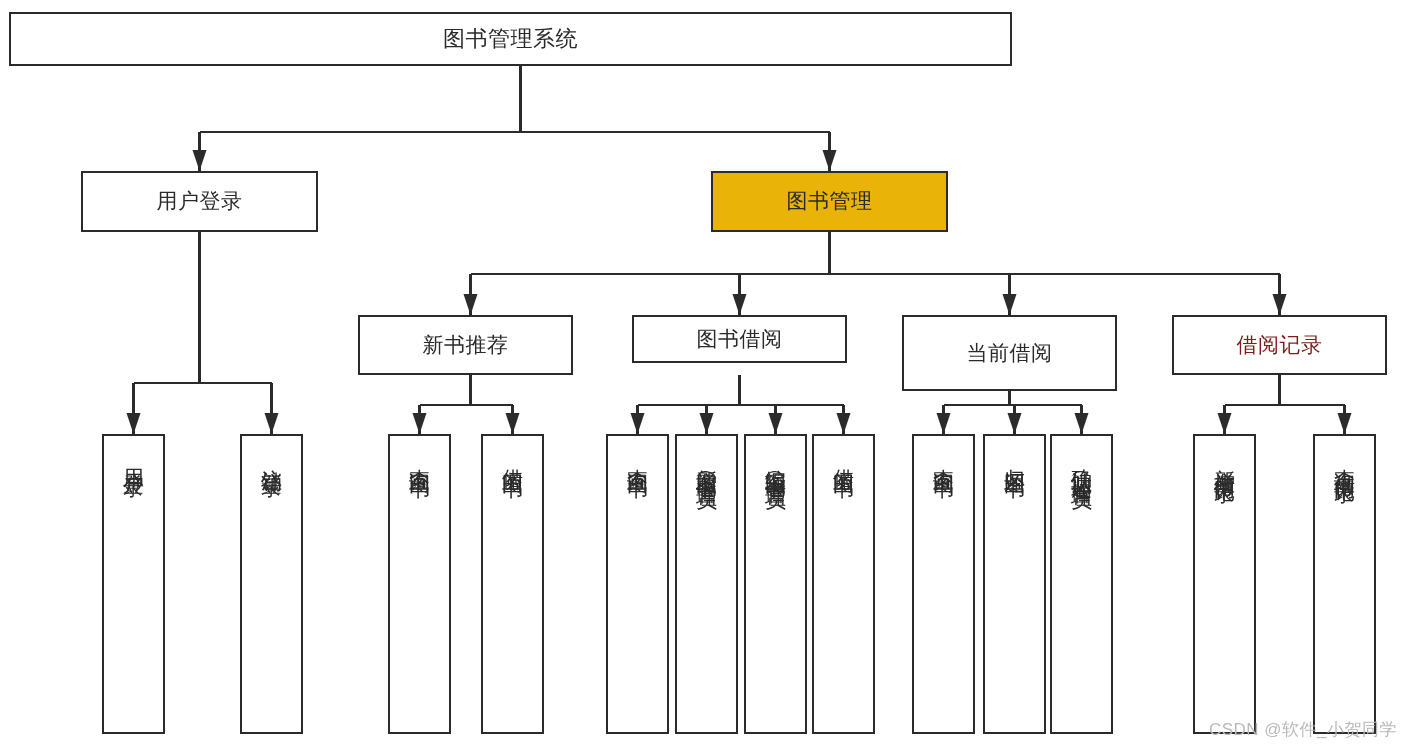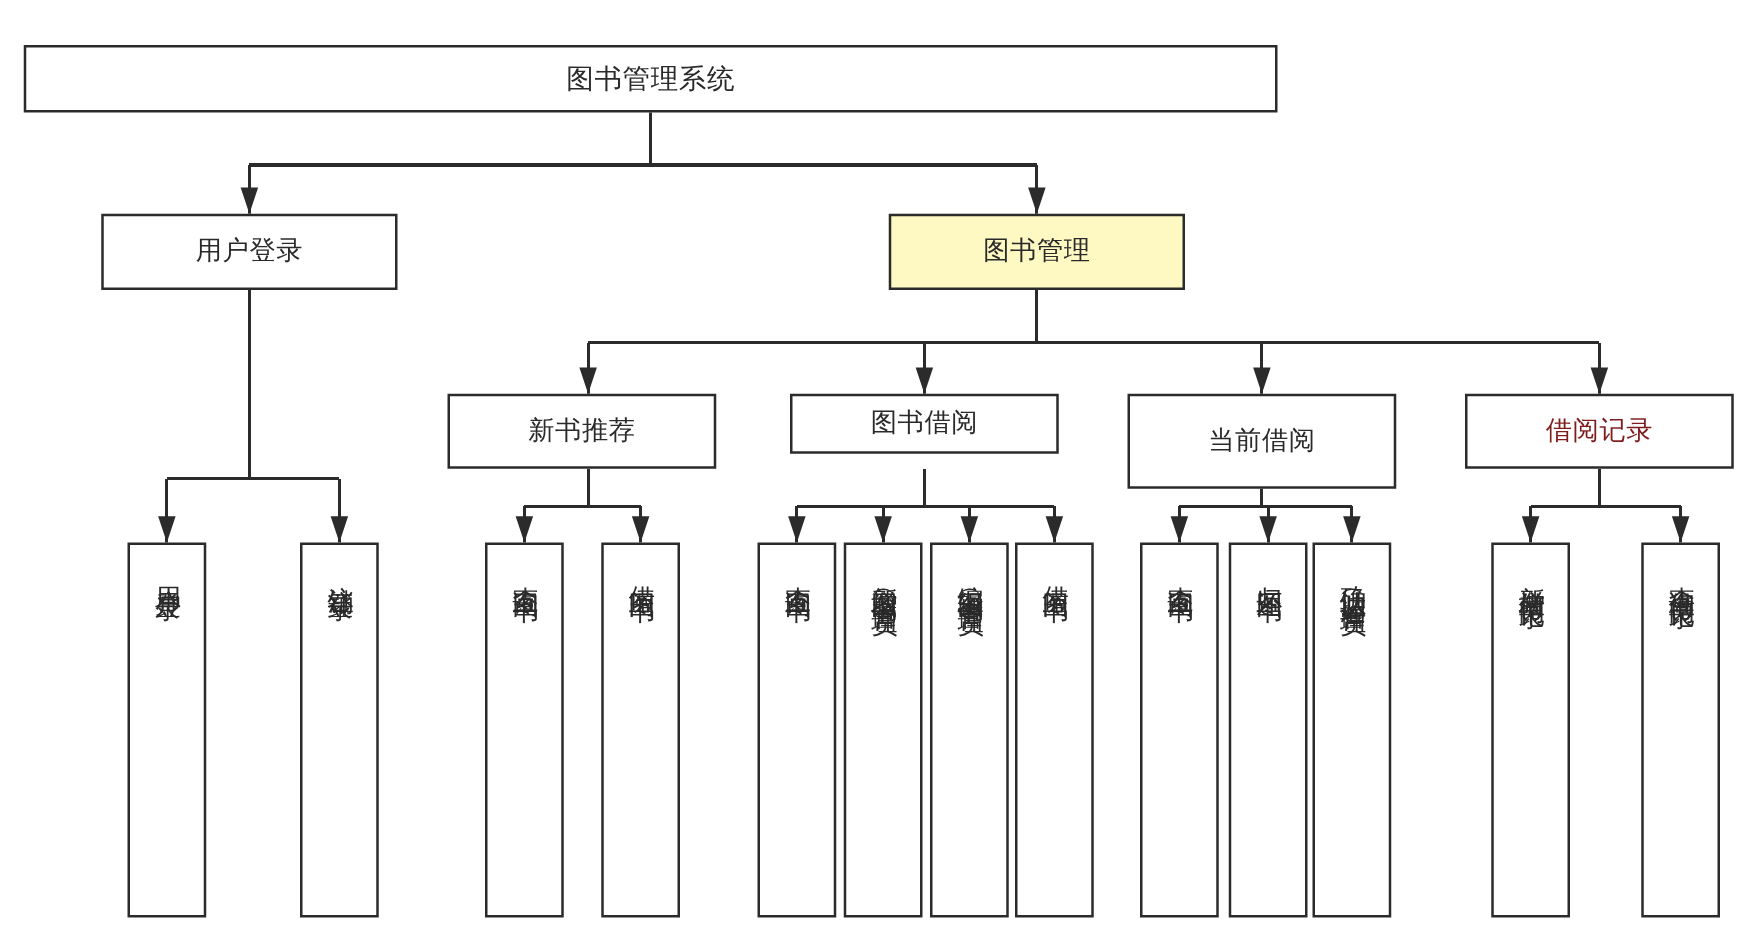--- a/index.html
+++ b/index.html
@@ -127,27 +127,27 @@
       <line x1="1081.5" y1="405" x2="1081.5" y2="434" stroke="#2b2b2b" stroke-width="2.5" shape-rendering="crispEdges"></line>
       <polygon points="1074.5,413 1088.5,413 1081.5,434" fill="#2b2b2b"></polygon>
       <line x1="1279.5" y1="375" x2="1279.5" y2="405" stroke="#2b2b2b" stroke-width="2.5" shape-rendering="crispEdges"></line>
       <line x1="1224.5" y1="405" x2="1344.5" y2="405" stroke="#2b2b2b" stroke-width="2.5" shape-rendering="crispEdges"></line>
       <line x1="1224.5" y1="405" x2="1224.5" y2="434" stroke="#2b2b2b" stroke-width="2.5" shape-rendering="crispEdges"></line>
       <polygon points="1217.5,413 1231.5,413 1224.5,434" fill="#2b2b2b"></polygon>
       <line x1="1344.5" y1="405" x2="1344.5" y2="434" stroke="#2b2b2b" stroke-width="2.5" shape-rendering="crispEdges"></line>
       <polygon points="1337.5,413 1351.5,413 1344.5,434" fill="#2b2b2b"></polygon>
     </svg>
   <div id="node-layer">
-      <div class="node horiz root" style="left: 19px; top: 12px; width: 1003px; height: 54px; border-color: rgb(43, 43, 43); background: rgb(255, 255, 255); color: rgb(42, 42, 42); margin-top: 24px;">
+      <div class="node horiz root" style="left: 9px; top: 12px; width: 1003px; height: 54px; border-color: rgb(43, 43, 43); background: rgb(255, 255, 255); color: rgb(42, 42, 42);">
         <span class="node-label">图书管理系统</span>
       </div>
       <div class="node horiz" style="left: 81px; top: 171px; width: 237px; height: 61px; border-color: rgb(43, 43, 43); background: rgb(255, 255, 255); color: rgb(42, 42, 42);">
         <span class="node-label">用户登录</span>
       </div>
-      <div class="node horiz" style="left: 711px; top: 171px; width: 237px; height: 61px; border-color: rgb(43, 43, 43); background: #fef9c3; color: rgb(42, 42, 42);">
+      <div class="node horiz" style="left: 711px; top: 171px; width: 237px; height: 61px; border-color: rgb(43, 43, 43); background: #eab308; color: rgb(42, 42, 42);">
         <span class="node-label">图书管理</span>
       </div>
       <div class="node horiz" style="left: 358px; top: 315px; width: 215px; height: 60px; border-color: rgb(43, 43, 43); background: rgb(255, 255, 255); color: rgb(42, 42, 42);">
         <span class="node-label">新书推荐</span>
       </div>
       <div class="node horiz" style="left: 632px; top: 315px; width: 215px; height: 48px; border-color: rgb(43, 43, 43); background: rgb(255, 255, 255); color: rgb(42, 42, 42);">
         <span class="node-label">图书借阅</span>
       </div>
       <div class="node horiz" style="left: 902px; top: 315px; width: 215px; height: 76px; border-color: rgb(43, 43, 43); background: rgb(255, 255, 255); color: rgb(42, 42, 42);">
         <span class="node-label">当前借阅</span>
@@ -188,13 +188,14 @@
       <div class="node vert" style="left: 1050px; top: 434px; width: 63px; height: 300px; border-color: rgb(43, 43, 43); background: rgb(255, 255, 255); color: rgb(42, 42, 42);">
         <span class="node-label">确认归还（管理员）</span>
       </div>
       <div class="node vert" style="left: 1193px; top: 434px; width: 63px; height: 300px; border-color: rgb(43, 43, 43); background: rgb(255, 255, 255); color: rgb(42, 42, 42);">
         <span class="node-label">新增借阅记录</span>
       </div>
       <div class="node vert" style="left: 1313px; top: 434px; width: 63px; height: 300px; border-color: rgb(43, 43, 43); background: rgb(255, 255, 255); color: rgb(42, 42, 42);">
         <span class="node-label">查询借阅记录</span>
       </div>
     </div>
+  <div class="watermark">CSDN @软件_小贺同学</div>
 </div>
 
 </body></html>

